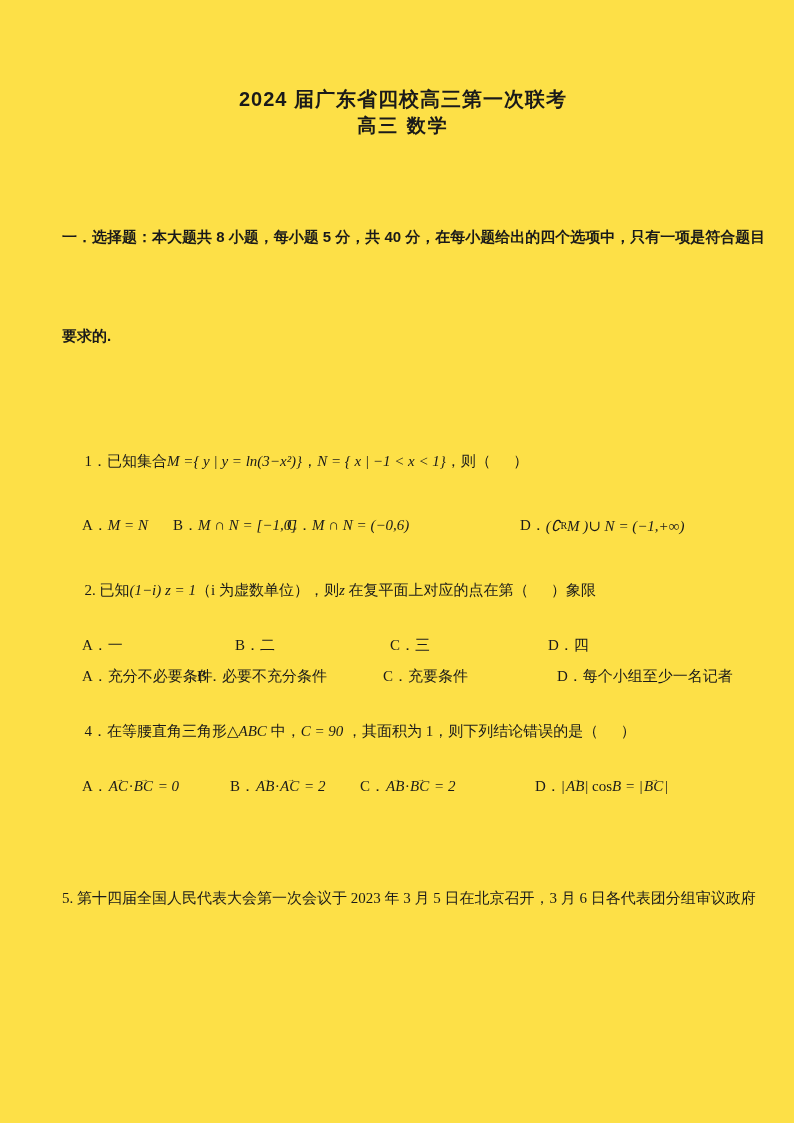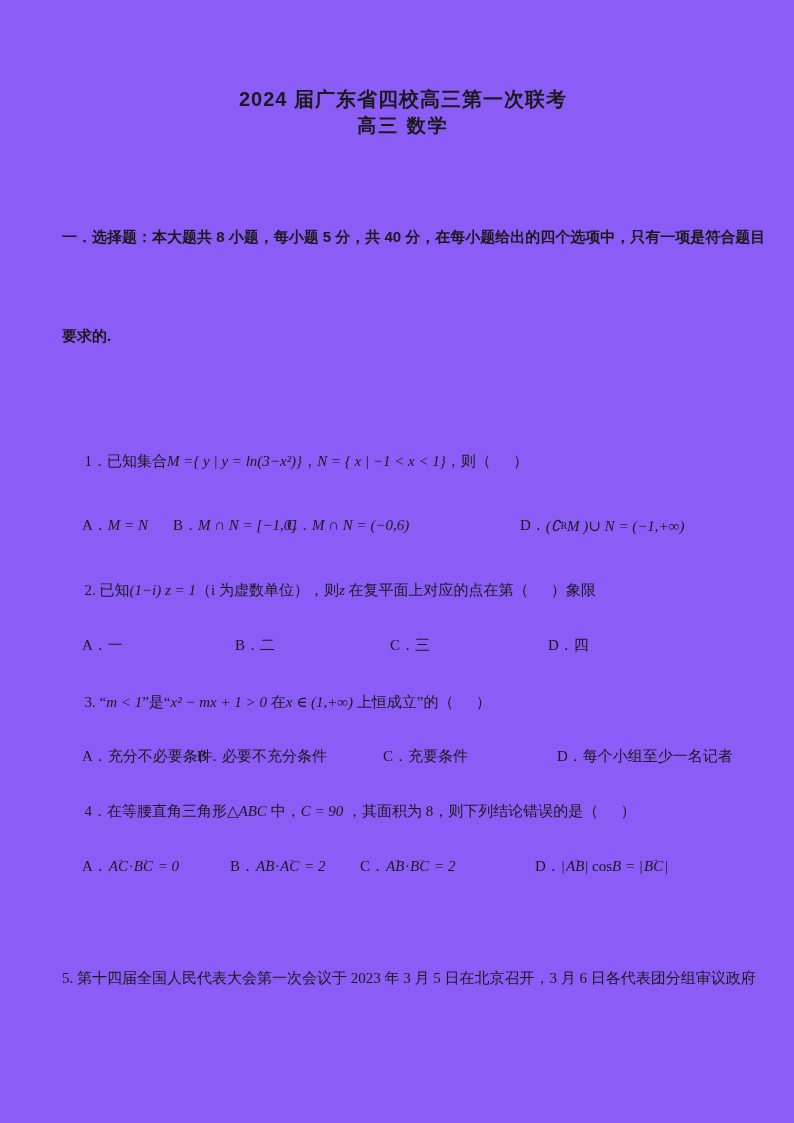--- a/index.html
+++ b/index.html
@@ -1,18 +1,18 @@
 <!DOCTYPE html>
 <html><head>
 <meta charset="utf-8">
 <style>
   html,body { margin:0; padding:0; background:#fff; }
   .page {
     position:relative; width:794px; height:1123px; margin:0 auto;
-    background:#8b5cf6; color:#1a1a1a; overflow:hidden;
+    background:#fde047; color:#1a1a1a; overflow:hidden;
     font-family:"Liberation Serif","DejaVu Serif",serif;
     font-size:15px;
   }
   .content { padding:0 50px 0 62px; }
   .title1 {
     margin-top:86px; text-align:center; font-size:20px; line-height:26px;
     font-weight:bold; font-family:"Liberation Sans","DejaVu Sans",sans-serif;
     letter-spacing:1px;
   }
   .title2 {
@@ -66,32 +66,29 @@
     <div class="qline" style="margin-top:22px;">
       <span class="cn">2. 已知</span><span class="math">(1−i) z = 1</span><span class="cn">（i 为虚数单位），则</span><span class="math">z</span><span class="cn"> 在复平面上对应的点在第（      ）象限</span>
     </div>
     <div class="opts" style="margin-top:13px; margin-left:20px;">
       <span class="opt" style="width:153px;"><span class="olabel">A．</span><span class="cn">一</span></span>
       <span class="opt" style="width:155px;"><span class="olabel">B．</span><span class="cn">二</span></span>
       <span class="opt" style="width:158px;"><span class="olabel">C．</span><span class="cn">三</span></span>
       <span class="opt"><span class="olabel">D．</span><span class="cn">四</span></span>
     </div>
 
-    <div class="qline" style="margin-top:14px;">
-      <span class="cn">3. “</span><span class="math">m &lt; 1</span><span class="cn">”是“</span><span class="math">x² − mx + 1 &gt; 0</span><span class="cn"> 在</span><span class="math">x ∈ (1,+∞)</span><span class="cn"> 上恒成立”的（      ）</span>
-    </div>
     <div class="opts" style="margin-top:12px; margin-left:20px;">
       <span class="opt" style="width:115px;"><span class="olabel">A．</span><span class="cn">充分不必要条件</span></span>
       <span class="opt" style="width:186px;"><span class="olabel">B．</span><span class="cn">必要不充分条件</span></span>
       <span class="opt" style="width:174px;"><span class="olabel">C．</span><span class="cn">充要条件</span></span>
       <span class="opt"><span class="olabel">D．</span><span class="cn">每个小组至少一名记者</span></span>
     </div>
 
     <div class="qline" style="margin-top:12px;">
-      <span class="cn">4．在等腰直角三角形</span><span class="math">△ABC</span><span class="cn"> 中，</span><span class="math">C = 90</span><span class="cn"> ，其面积为 8，则下列结论错误的是（      ）</span>
+      <span class="cn">4．在等腰直角三角形</span><span class="math">△ABC</span><span class="cn"> 中，</span><span class="math">C = 90</span><span class="cn"> ，其面积为 1，则下列结论错误的是（      ）</span>
     </div>
     <div class="opts" style="margin-top:8px; margin-left:20px; line-height:28px;">
       <span class="opt" style="width:148px;"><span class="olabel">A．</span><span class="vec">AC</span><span class="math">·</span><span class="vec">BC</span><span class="math"> = 0</span></span>
       <span class="opt" style="width:130px;"><span class="olabel">B．</span><span class="vec">AB</span><span class="math">·</span><span class="vec">AC</span><span class="math"> = 2</span></span>
       <span class="opt" style="width:175px;"><span class="olabel">C．</span><span class="vec">AB</span><span class="math">·</span><span class="vec">BC</span><span class="math"> = 2</span></span>
       <span class="opt"><span class="olabel">D．</span><span class="math">|</span><span class="vec">AB</span><span class="cn">| cos</span><span class="math">B</span><span class="math"> = |</span><span class="vec">BC</span><span class="math">|</span></span>
     </div>
 
     <div class="para" style="margin-top:8px;">
       <div>5. 第十四届全国人民代表大会第一次会议于 2023 年 3 月 5 日在北京召开，3 月 6 日各代表团分组审议政府</div>

